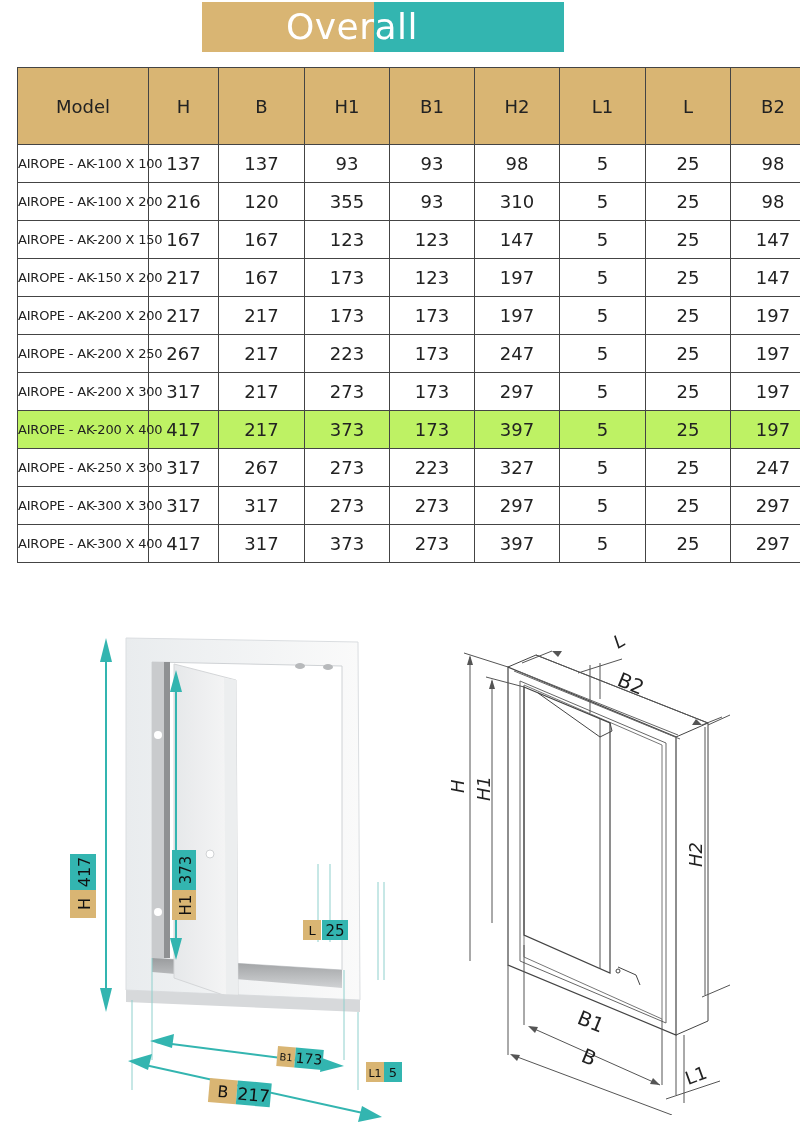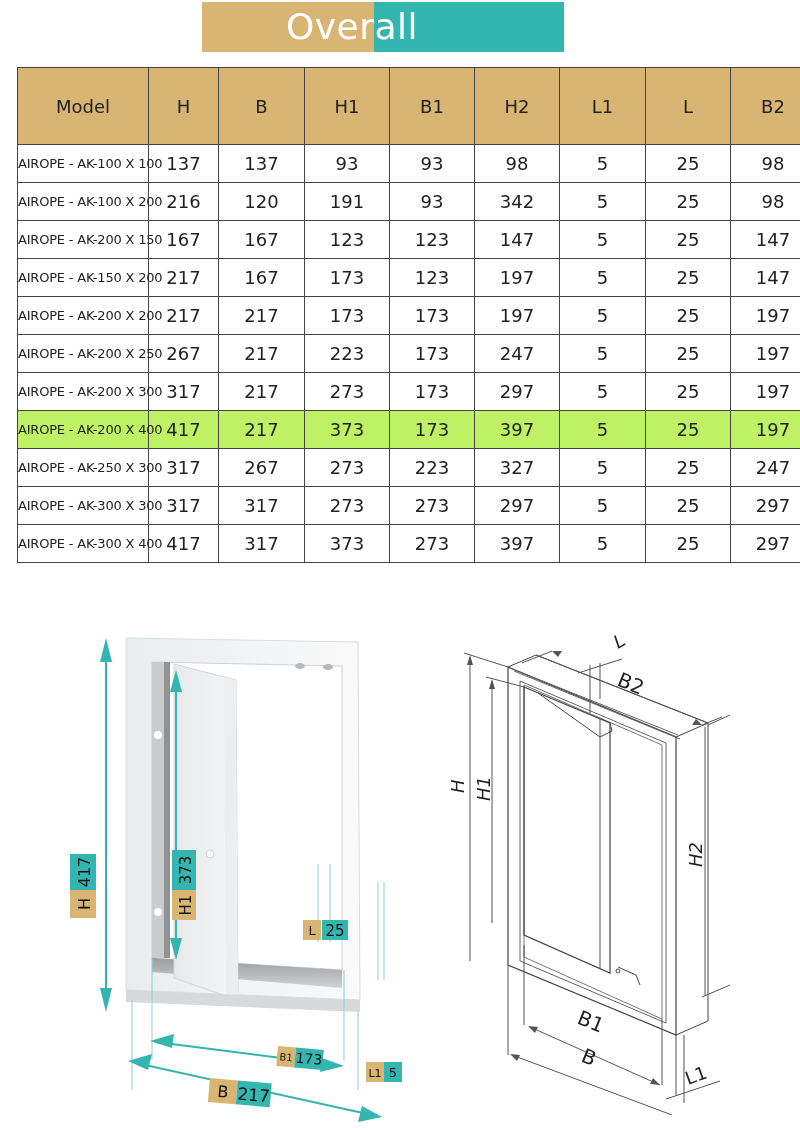--- a/index.html
+++ b/index.html
@@ -67,23 +67,23 @@
         <td>93</td>
         <td>98</td>
         <td>5</td>
         <td>25</td>
         <td>98</td>
       </tr>
       <tr>
         <td class="model">AIROPE - AK-100 X 200</td>
         <td>216</td>
         <td>120</td>
-        <td>191</td>
+        <td>355</td>
         <td>93</td>
-        <td>342</td>
+        <td>310</td>
         <td>5</td>
         <td>25</td>
         <td>98</td>
       </tr>
       <tr>
         <td class="model">AIROPE - AK-200 X 150</td>
         <td>167</td>
         <td>167</td>
         <td>123</td>
         <td>123</td>

